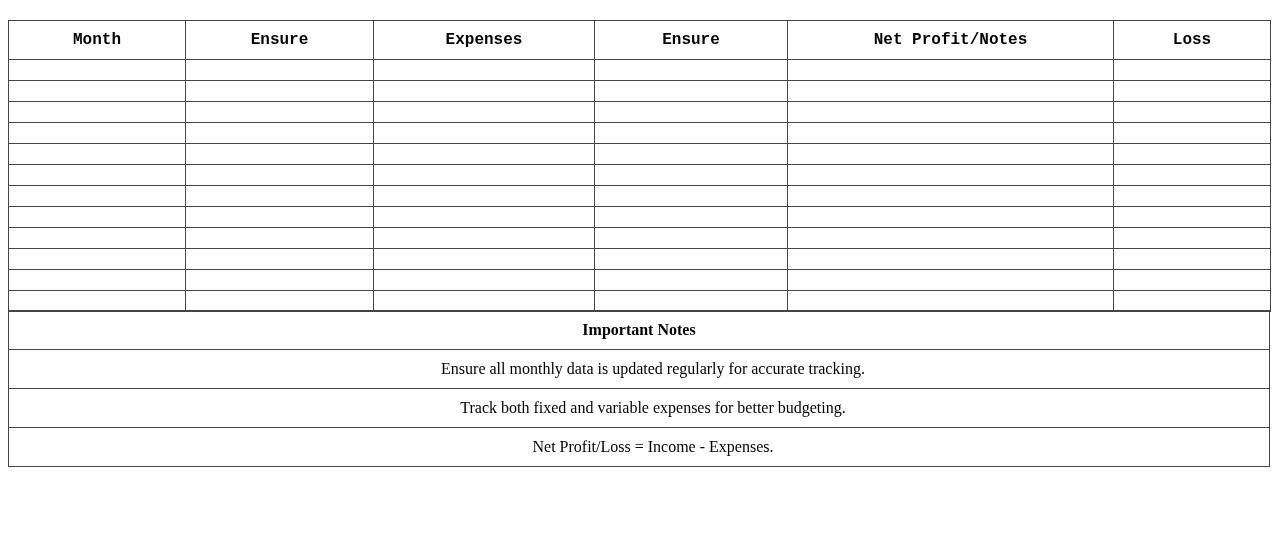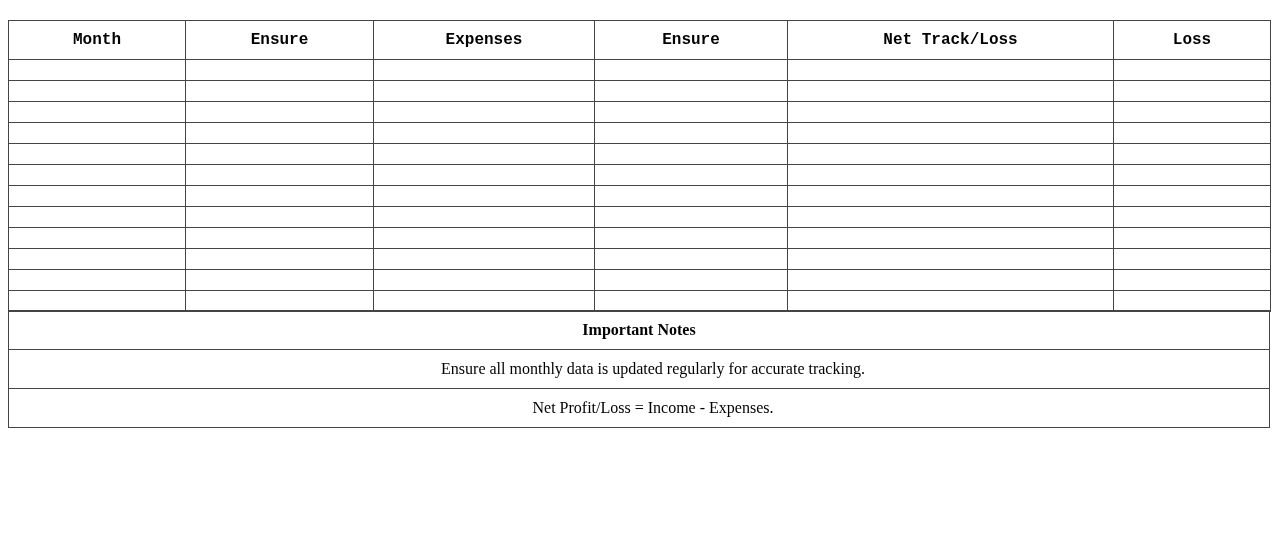--- a/index.html
+++ b/index.html
@@ -62,21 +62,21 @@
       <col style="width: 193px;">
       <col style="width: 326px;">
       <col style="width: 157px;">
     </colgroup>
   <thead>
     <tr>
       <th>Month</th>
       <th>Ensure</th>
       <th>Expenses</th>
       <th>Ensure</th>
-      <th>Net Track/Loss</th>
+      <th>Net Profit/Notes</th>
       <th>Loss</th>
     </tr>
   </thead>
   <tbody id="monthly-body">
       <tr>
         <td></td>
         <td></td>
         <td></td>
         <td></td>
         <td></td>
@@ -177,16 +177,19 @@
   <thead>
     <tr>
       <th>Important Notes</th>
     </tr>
   </thead>
   <tbody>
     <tr>
       <td>Ensure all monthly data is updated regularly for accurate tracking.</td>
     </tr>
     <tr>
+      <td>Track both fixed and variable expenses for better budgeting.</td>
+    </tr>
+    <tr>
       <td>Net Profit/Loss = Income - Expenses.</td>
     </tr>
   </tbody>
 </table>
 
 </body></html>

